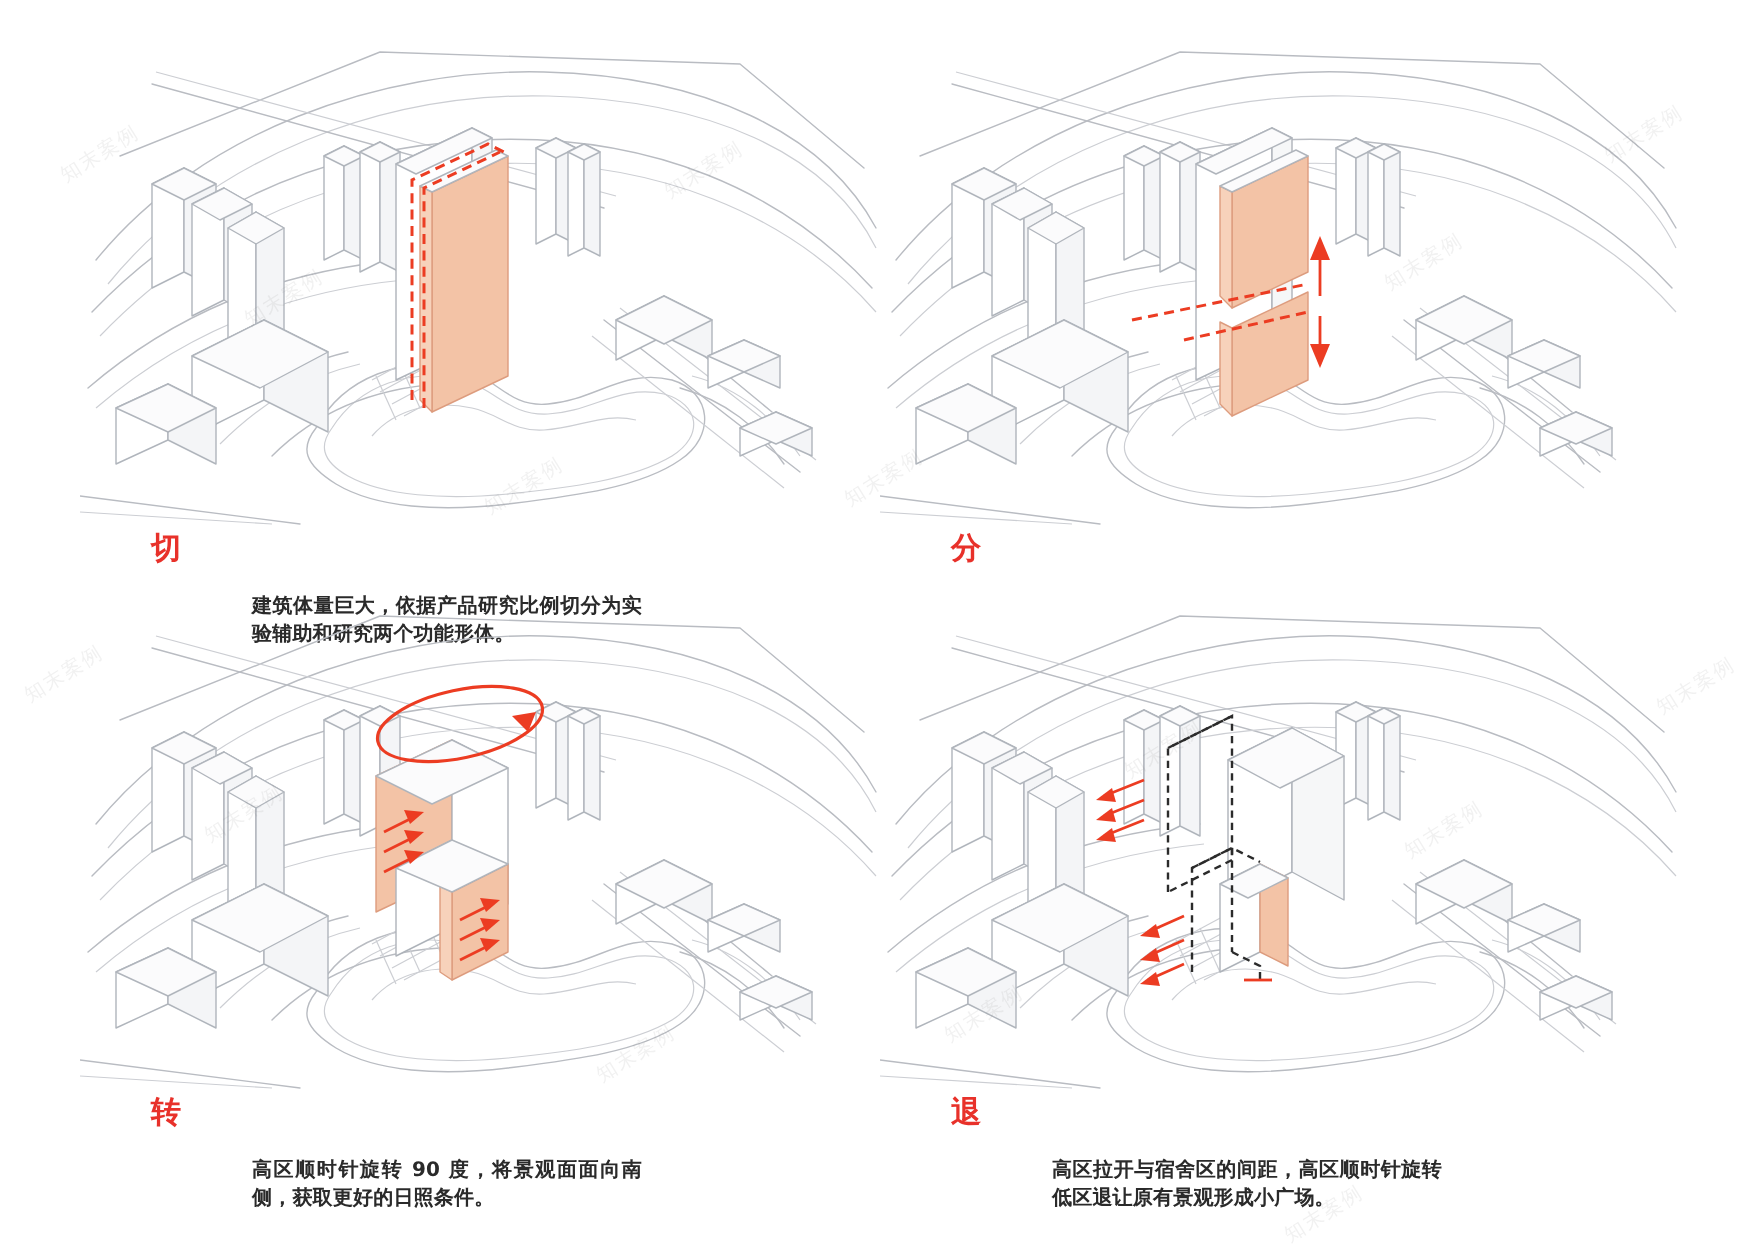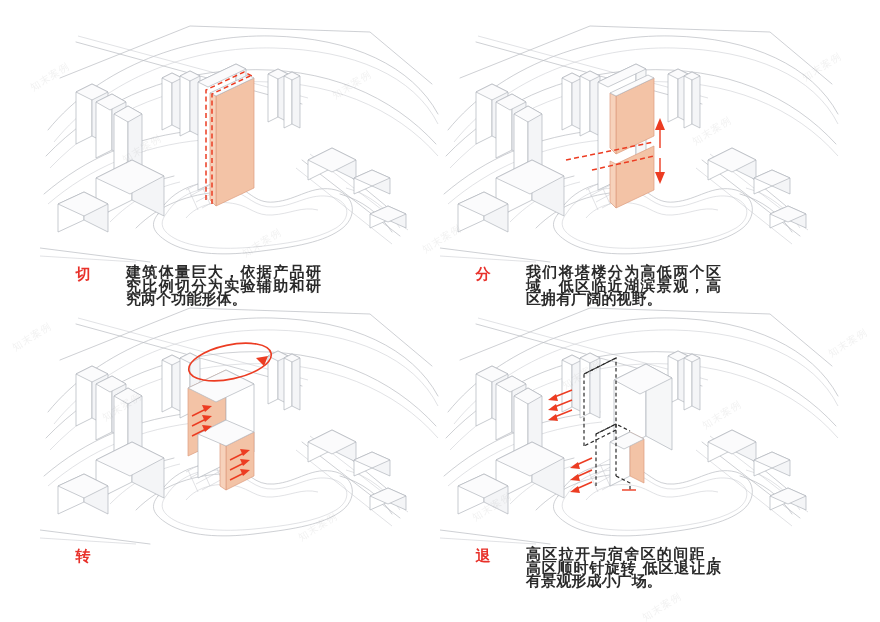--- a/index.html
+++ b/index.html
@@ -74,26 +74,27 @@
     font-family: "DejaVu Sans", "Liberation Sans", sans-serif;
     font-size: 15px;
     font-weight: bold;
     line-height: 15px;
     padding-top: 1px;
     flex: none;
   }
   .caption-text {
     color: #2a2a2a;
     font-family: "DejaVu Sans", "Liberation Sans", sans-serif;
-    font-size: 15px;
+    font-size: 10px;
     font-weight: bold;
     line-height: 13.5px;
     letter-spacing: 0.1px;
     width: 195px;
     text-align: justify;
+    margin-top: 31px;
   }
   
   .ln  { fill: none; stroke: #b9bcc2; stroke-width: 0.7; stroke-linejoin: round; stroke-linecap: round; }
   .ln-soft { fill: none; stroke: #ccced3; stroke-width: 0.6; }
   .bld { fill: #ffffff; stroke: #b0b5bc; stroke-width: 0.7; stroke-linejoin: round; }
   .bld-top { fill: #fbfbfc; stroke: #b0b5bc; stroke-width: 0.7; stroke-linejoin: round; }
   .bld-side { fill: #f4f5f7; stroke: #b0b5bc; stroke-width: 0.7; stroke-linejoin: round; }
   .mass-face { fill: #f3c3a6; stroke: #dd9c7e; stroke-width: 0.7; stroke-linejoin: round; }
   .mass-face-2 { fill: #f7d2bb; stroke: #dd9c7e; stroke-width: 0.7; stroke-linejoin: round; }
   .mass-white { fill: #ffffff; stroke: #aeb3ba; stroke-width: 0.7; stroke-linejoin: round; }
@@ -325,21 +326,20 @@
 
           <g>
             <path class="red-solid" d="M220 140 L220 158"></path>
             <path class="red-arrow" d="M220 166 L225 154 L215 154 Z"></path>
           </g>
         </g>
       </svg>
     </div>
     <div class="caption">
       <div class="caption-keyword">分</div>
-      <div class="caption-text">我们将塔楼分为高低两个区域，低区临近湖滨景观，高区拥有广阔的视野。</div>
     </div>
   </div>
 
   <div class="panel" id="panel-3">
     <div class="panel-figure">
       <svg viewBox="0 0 400 245" xmlns="http://www.w3.org/2000/svg">
         <g>
           <path class="ln" d="M20 60 L150 8 L330 14 L392 66"></path>
           <path class="ln" d="M8 112 C60 48 150 16 232 18 C312 20 372 48 398 96"></path>
           <path class="ln-soft" d="M14 124 C66 60 152 28 234 30 C314 32 374 58 398 106"></path>
@@ -445,20 +445,21 @@
             <path class="red-solid" d="M190 170 L206 162"></path>
             <path class="red-arrow" d="M210 160 L200 159 L203 166 Z"></path>
             <path class="red-solid" d="M190 180 L206 172"></path>
             <path class="red-arrow" d="M210 170 L200 169 L203 176 Z"></path>
           </g>
         </g>
       </svg>
     </div>
     <div class="caption">
       <div class="caption-keyword">转</div>
+      <div class="caption-text">高区顺时针旋转 90 度，将景观面面向南侧，获取更好的日照条件。</div>
     </div>
   </div>
 
   <div class="panel" id="panel-4">
     <div class="panel-figure">
       <svg viewBox="0 0 400 245" xmlns="http://www.w3.org/2000/svg">
         <g>
           <path class="ln" d="M20 60 L150 8 L330 14 L392 66"></path>
           <path class="ln" d="M8 112 C60 48 150 16 232 18 C312 20 372 48 398 96"></path>
           <path class="ln-soft" d="M14 124 C66 60 152 28 234 30 C314 32 374 58 398 106"></path>

